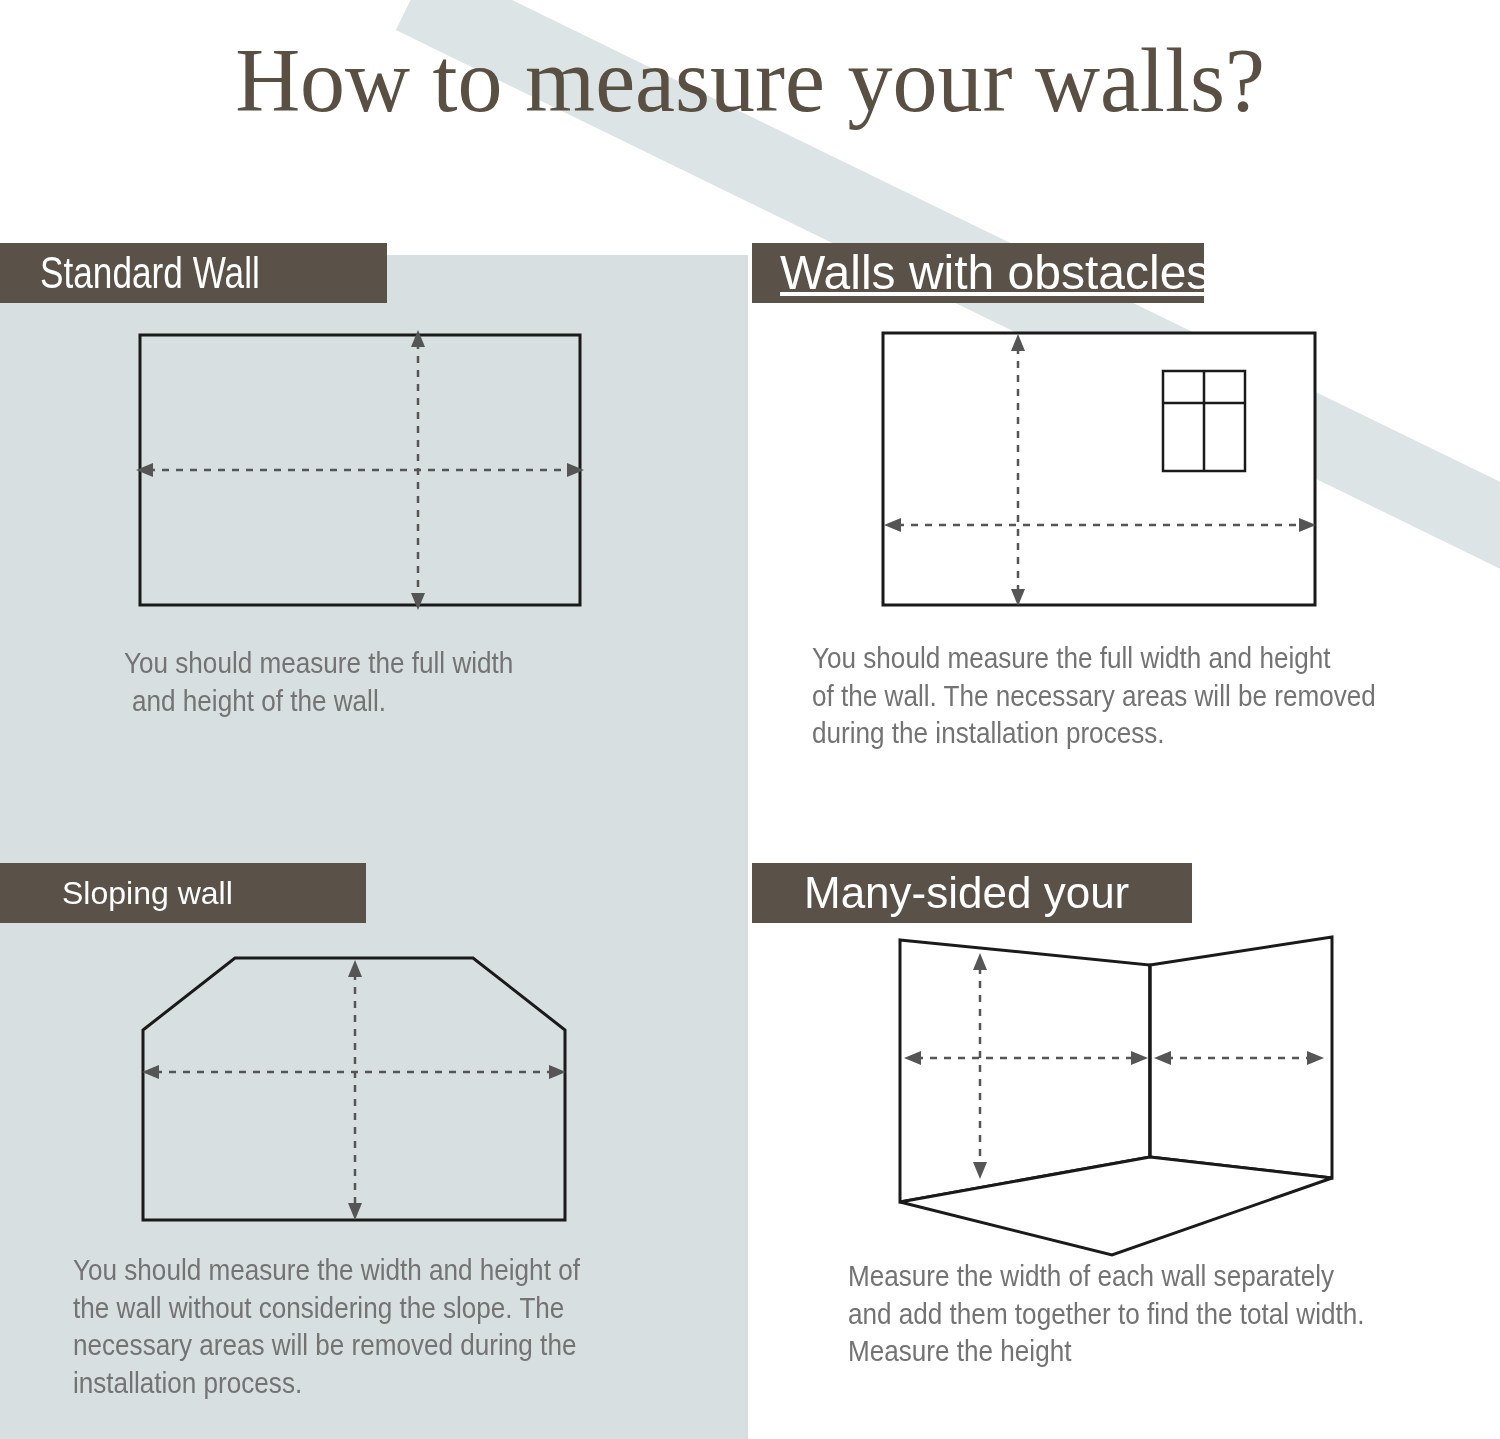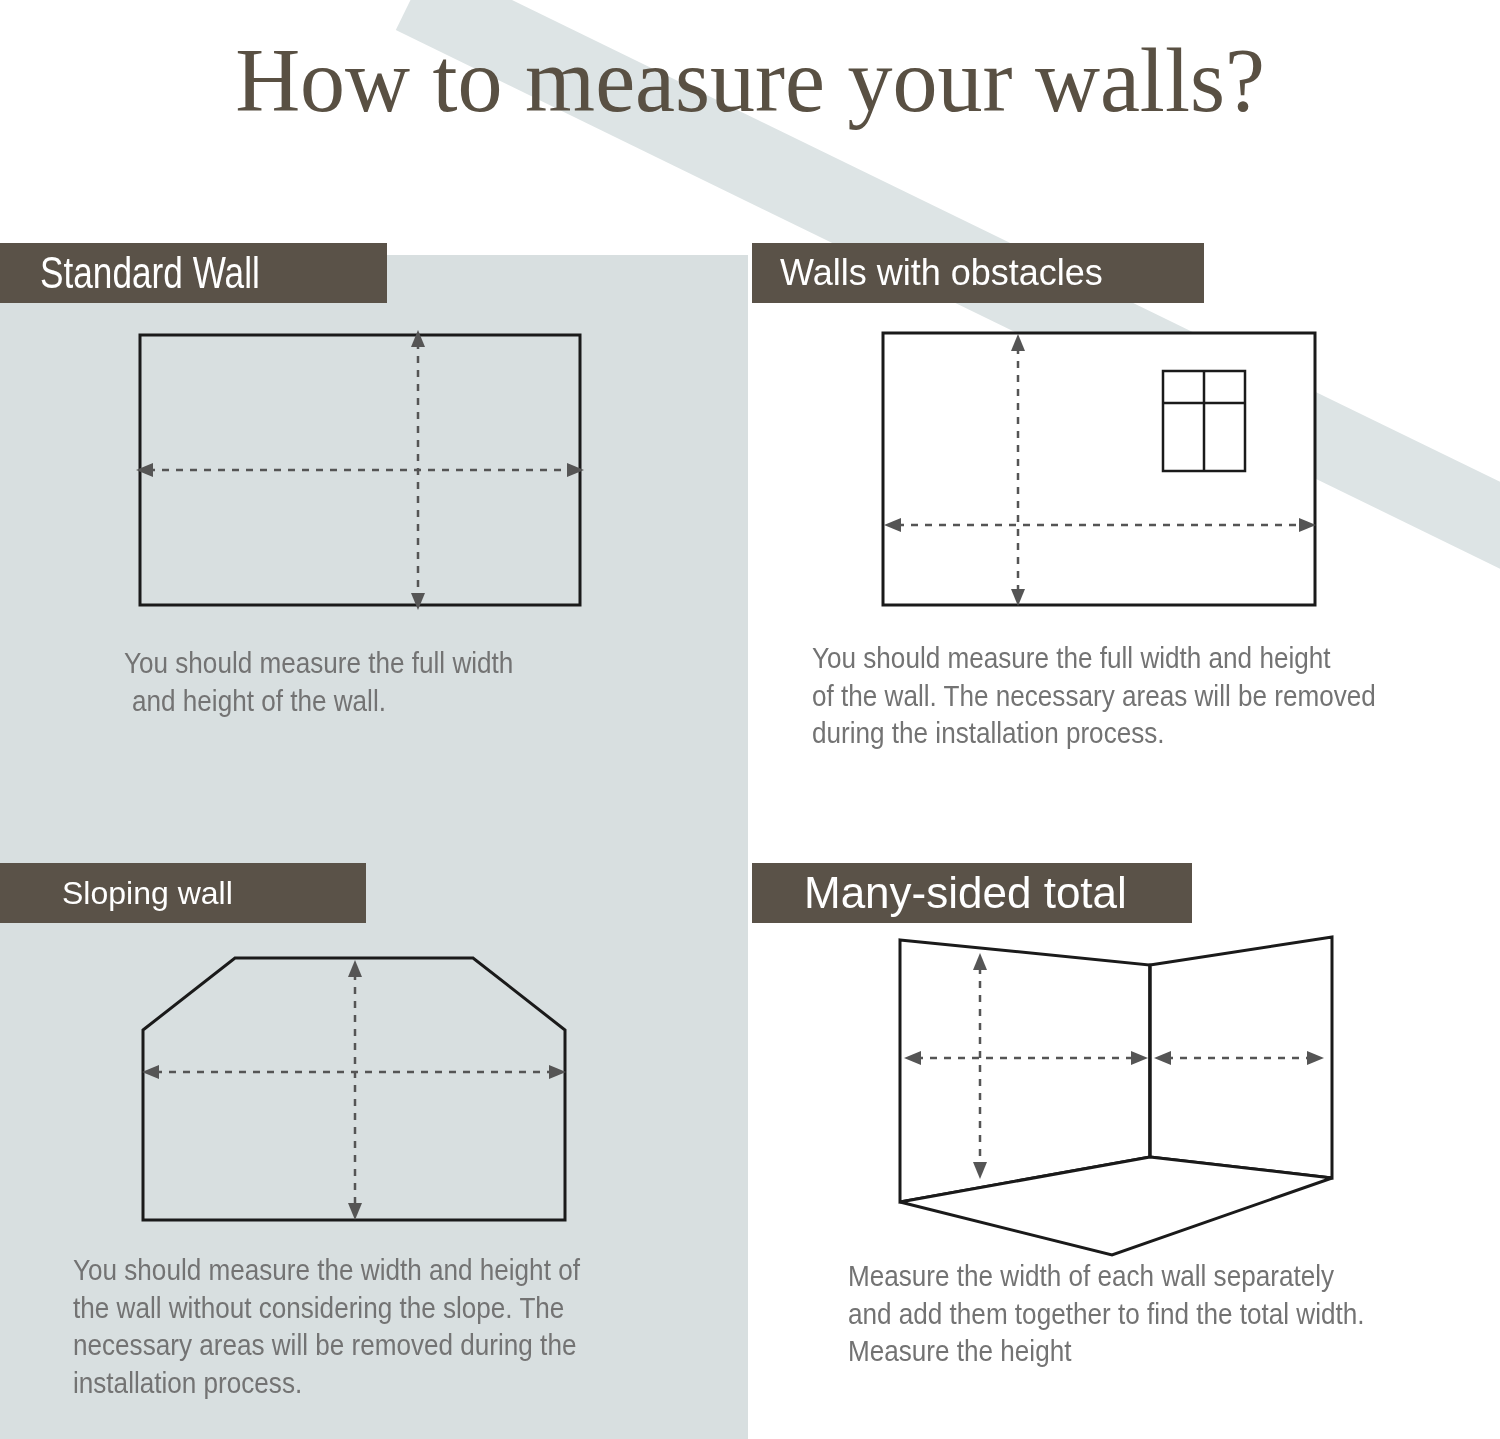--- a/index.html
+++ b/index.html
@@ -56,21 +56,21 @@
   .badge-std span{
     font-family:"Liberation Sans", sans-serif;
     font-size:44px;
     font-stretch:condensed;
     transform:scaleX(0.80);
     transform-origin:left center;
     line-height:1;
   }
 
   .badge-obs{left:752px;top:243px;width:452px;height:60px;padding-left:28px;}
-  .badge-obs span{font-size:36px;line-height:1;}
+  .badge-obs span{font-size:48px;line-height:1;text-decoration:underline;}
 
   .badge-slp{left:0;top:863px;width:366px;height:60px;padding-left:62px;}
   .badge-slp span{font-size:32px;line-height:1;}
 
   .badge-many{left:752px;top:863px;width:440px;height:60px;padding-left:52px;}
   .badge-many span{font-size:44px;line-height:1;}
 
   
   .caption{
     position:absolute;
@@ -174,21 +174,21 @@
   </div>
 
   <div class="caption cap-slp">
     <i>You should measure the width and height of</i>
     <i>the wall without considering the slope. The</i>
     <i>necessary areas will be removed during the</i>
     <i>installation process.</i>
   </div>
 
   <div class="badge badge-many">
-    <span>Many-sided total</span>
+    <span>Many-sided your</span>
   </div>
 
   <div class="dia" style="left:880px;top:925px;">
     <svg width="470" height="340" viewBox="0 0 470 340">
 
       <polygon points="20,15 270,40 270,232 20,277" fill="#ffffff" stroke="#1a1a1a" stroke-width="3"></polygon>
 
       <polygon points="270,40 452,12 452,253 270,232" fill="#ffffff" stroke="#1a1a1a" stroke-width="3"></polygon>
 
       <polygon points="20,277 270,232 452,253 232,330" fill="#ffffff" stroke="#1a1a1a" stroke-width="3"></polygon>

